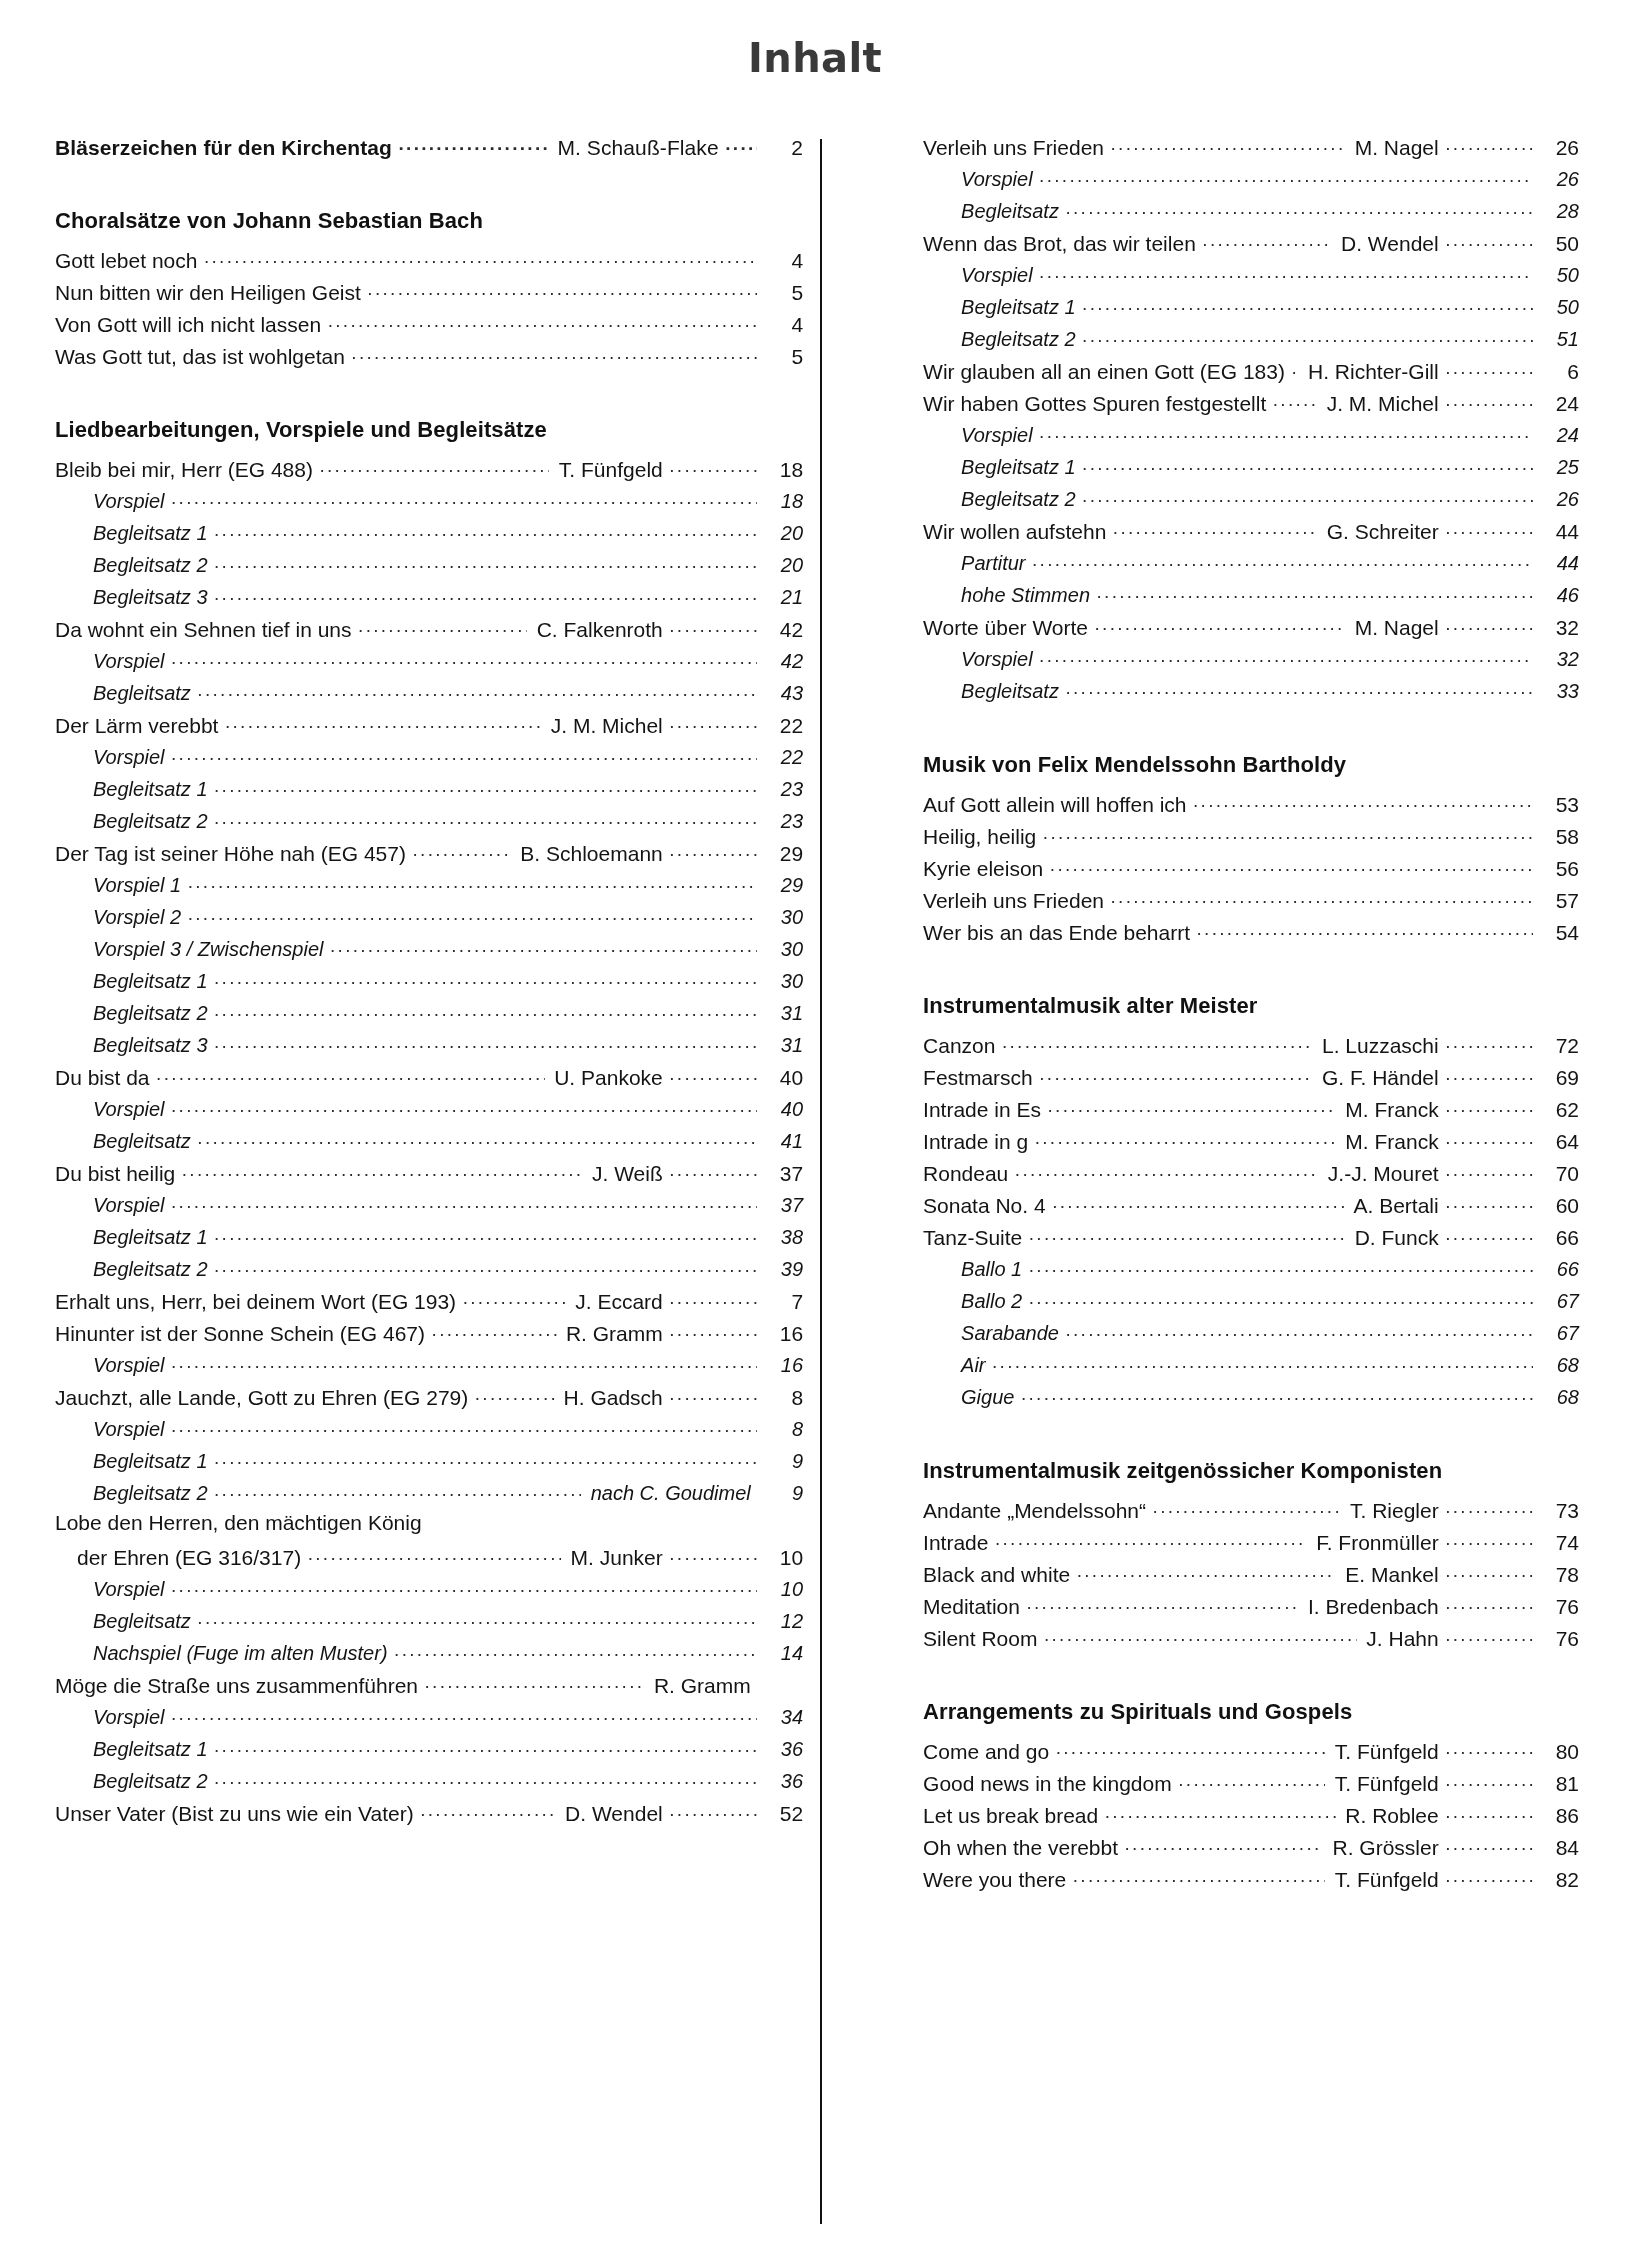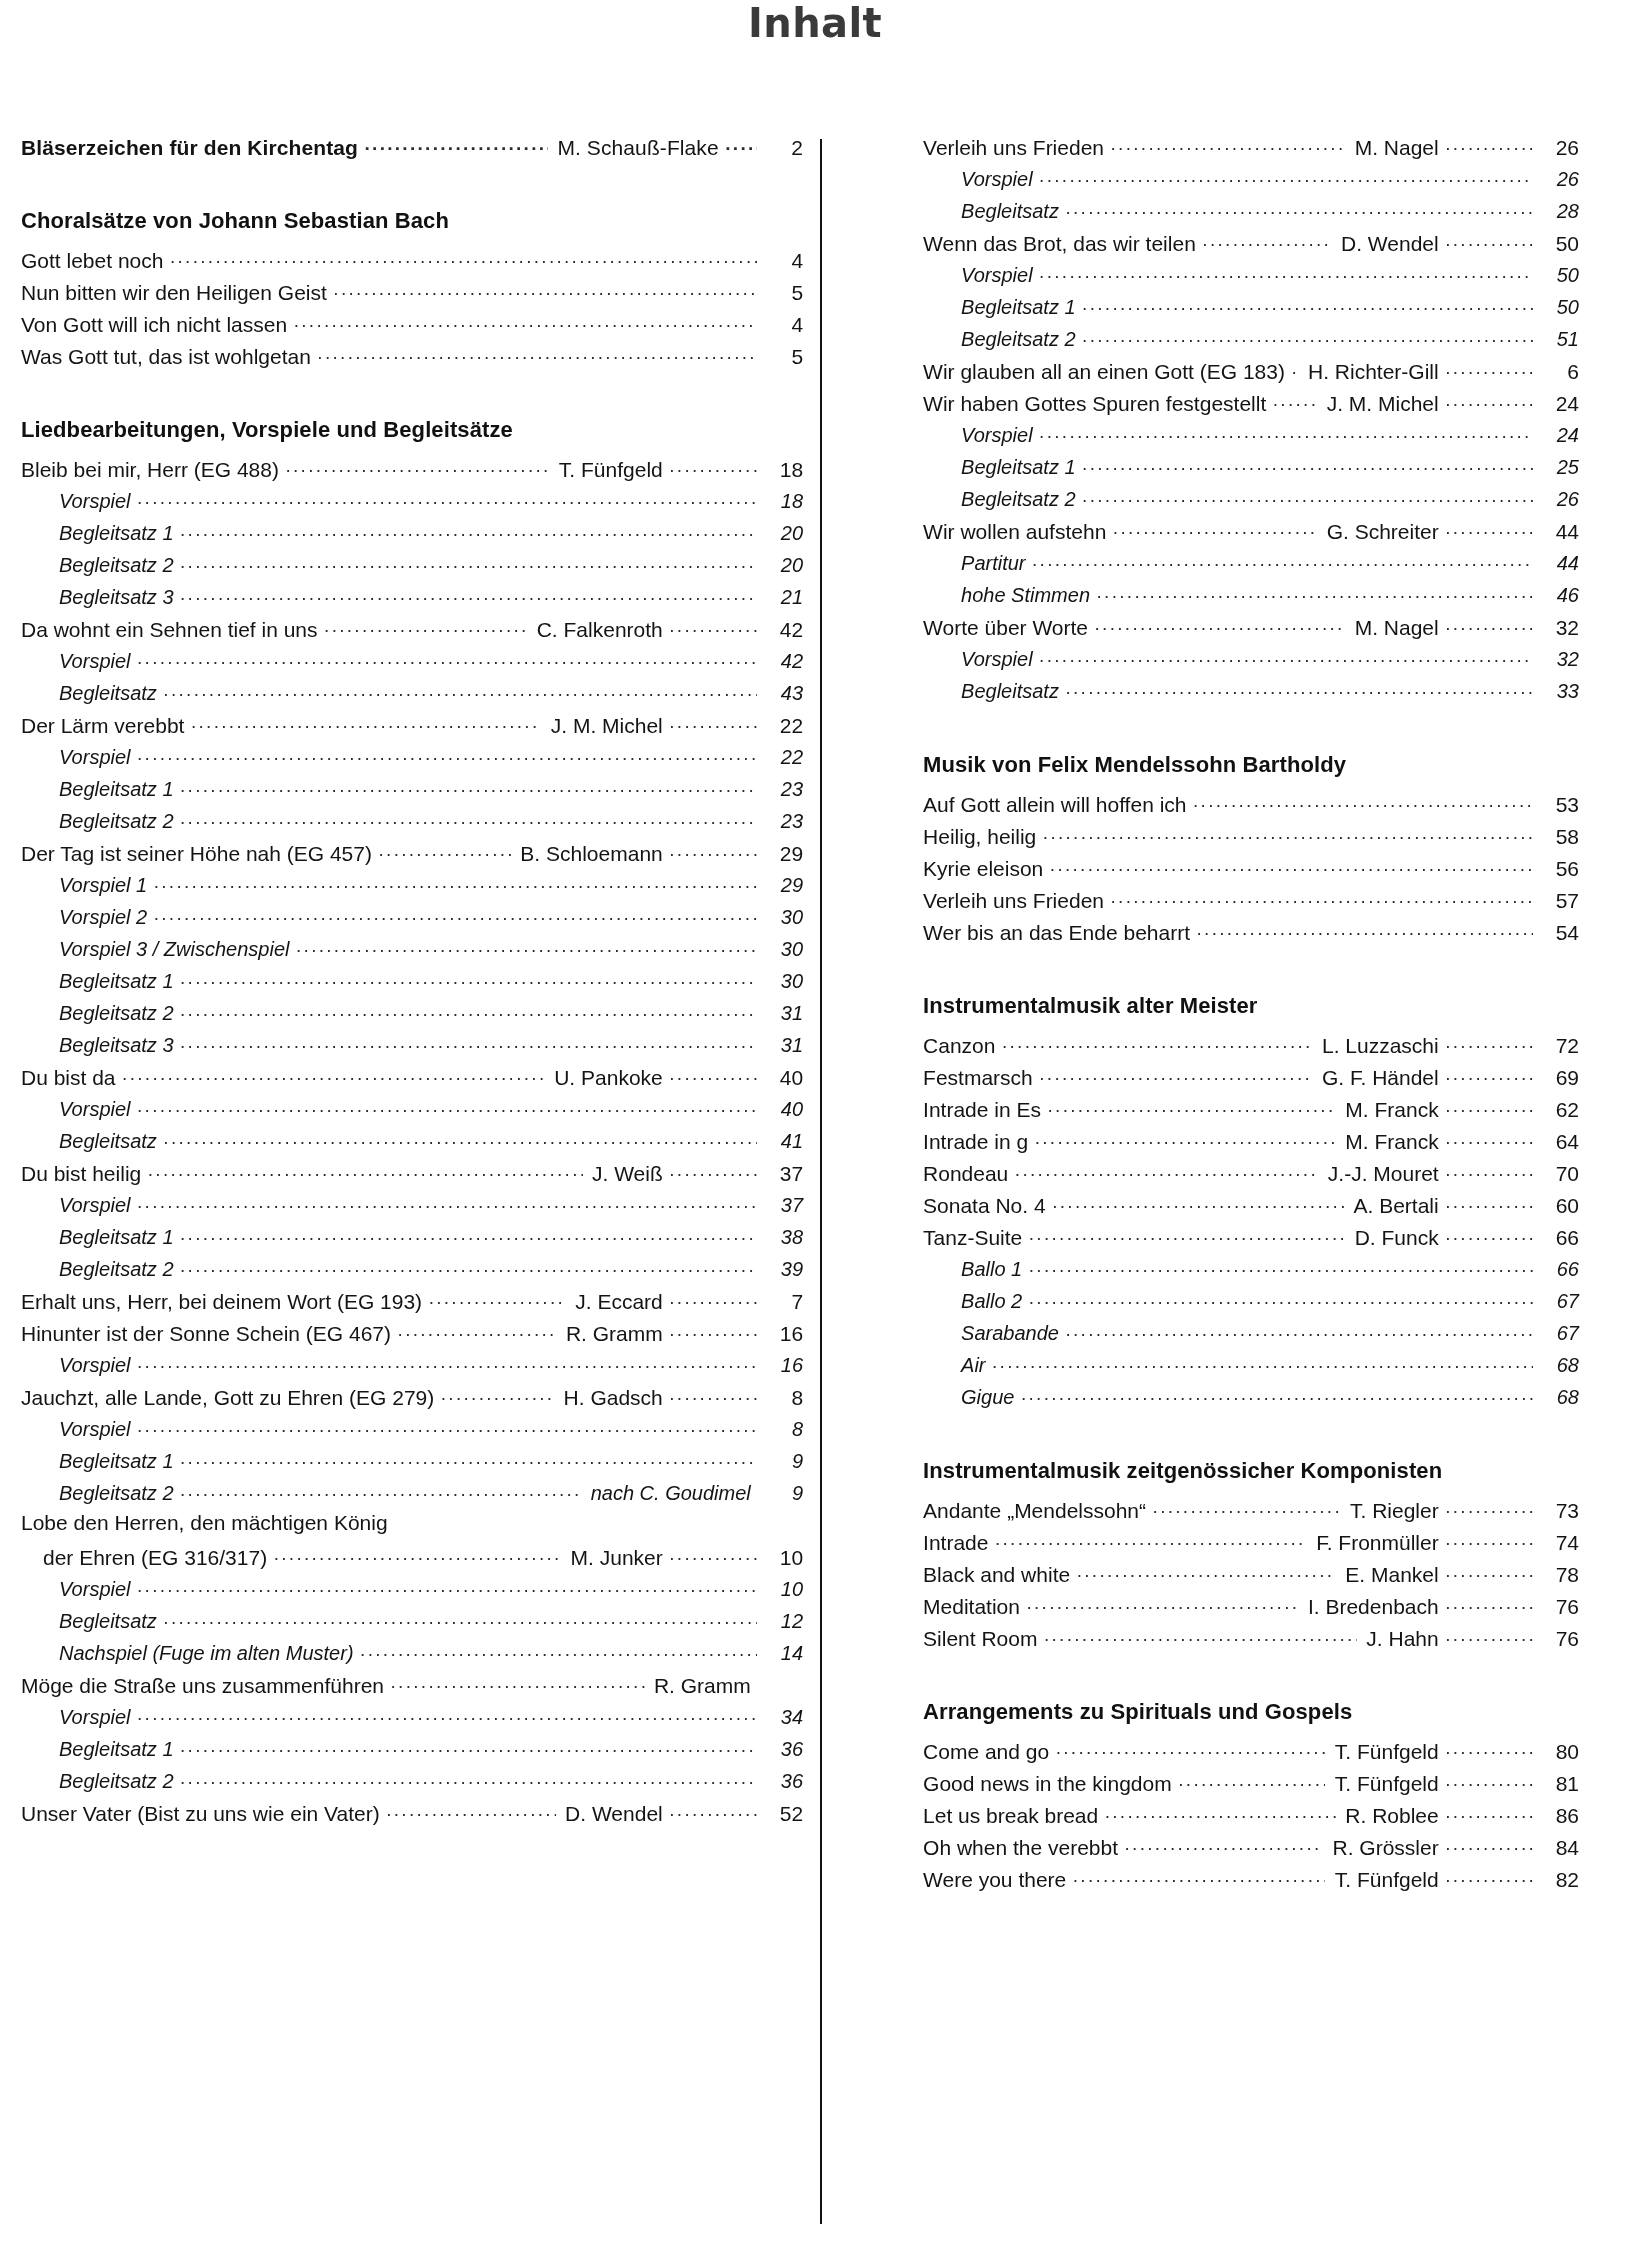--- a/index.html
+++ b/index.html
@@ -13,36 +13,37 @@
   }
   .page { position:relative; width:1630px; height:2261px; box-sizing:border-box; }
 
   
   .page-title {
     text-align:center;
     font-size:40px;
     font-weight:600;
     letter-spacing:0.4px;
     color:#3a3a3a;
+    padding-top:35px;
     font-family:"DejaVu Sans", sans-serif;
   }
 
   
   .columns {
     position:absolute;
     top:134px; left:0;
     width:1630px;
     display:flex;
     align-items:flex-start;
   }
   .col {
     box-sizing:border-box;
     position:relative;
   }
-  .col-left  { width:952px; padding-left:21px;  padding-right:40px; }
+  .col-left  { width:952px; padding-left:55px;  padding-right:40px; }
   .col-right { width:809px; padding-left:36px;  padding-right:51px;margin-left:44px; }
   .col-divider {
     position:absolute;
     left:820px; top:139px;
     width:2.2px; height:2085px;
     background:#111;
   }
 
   
   .sec-head {

